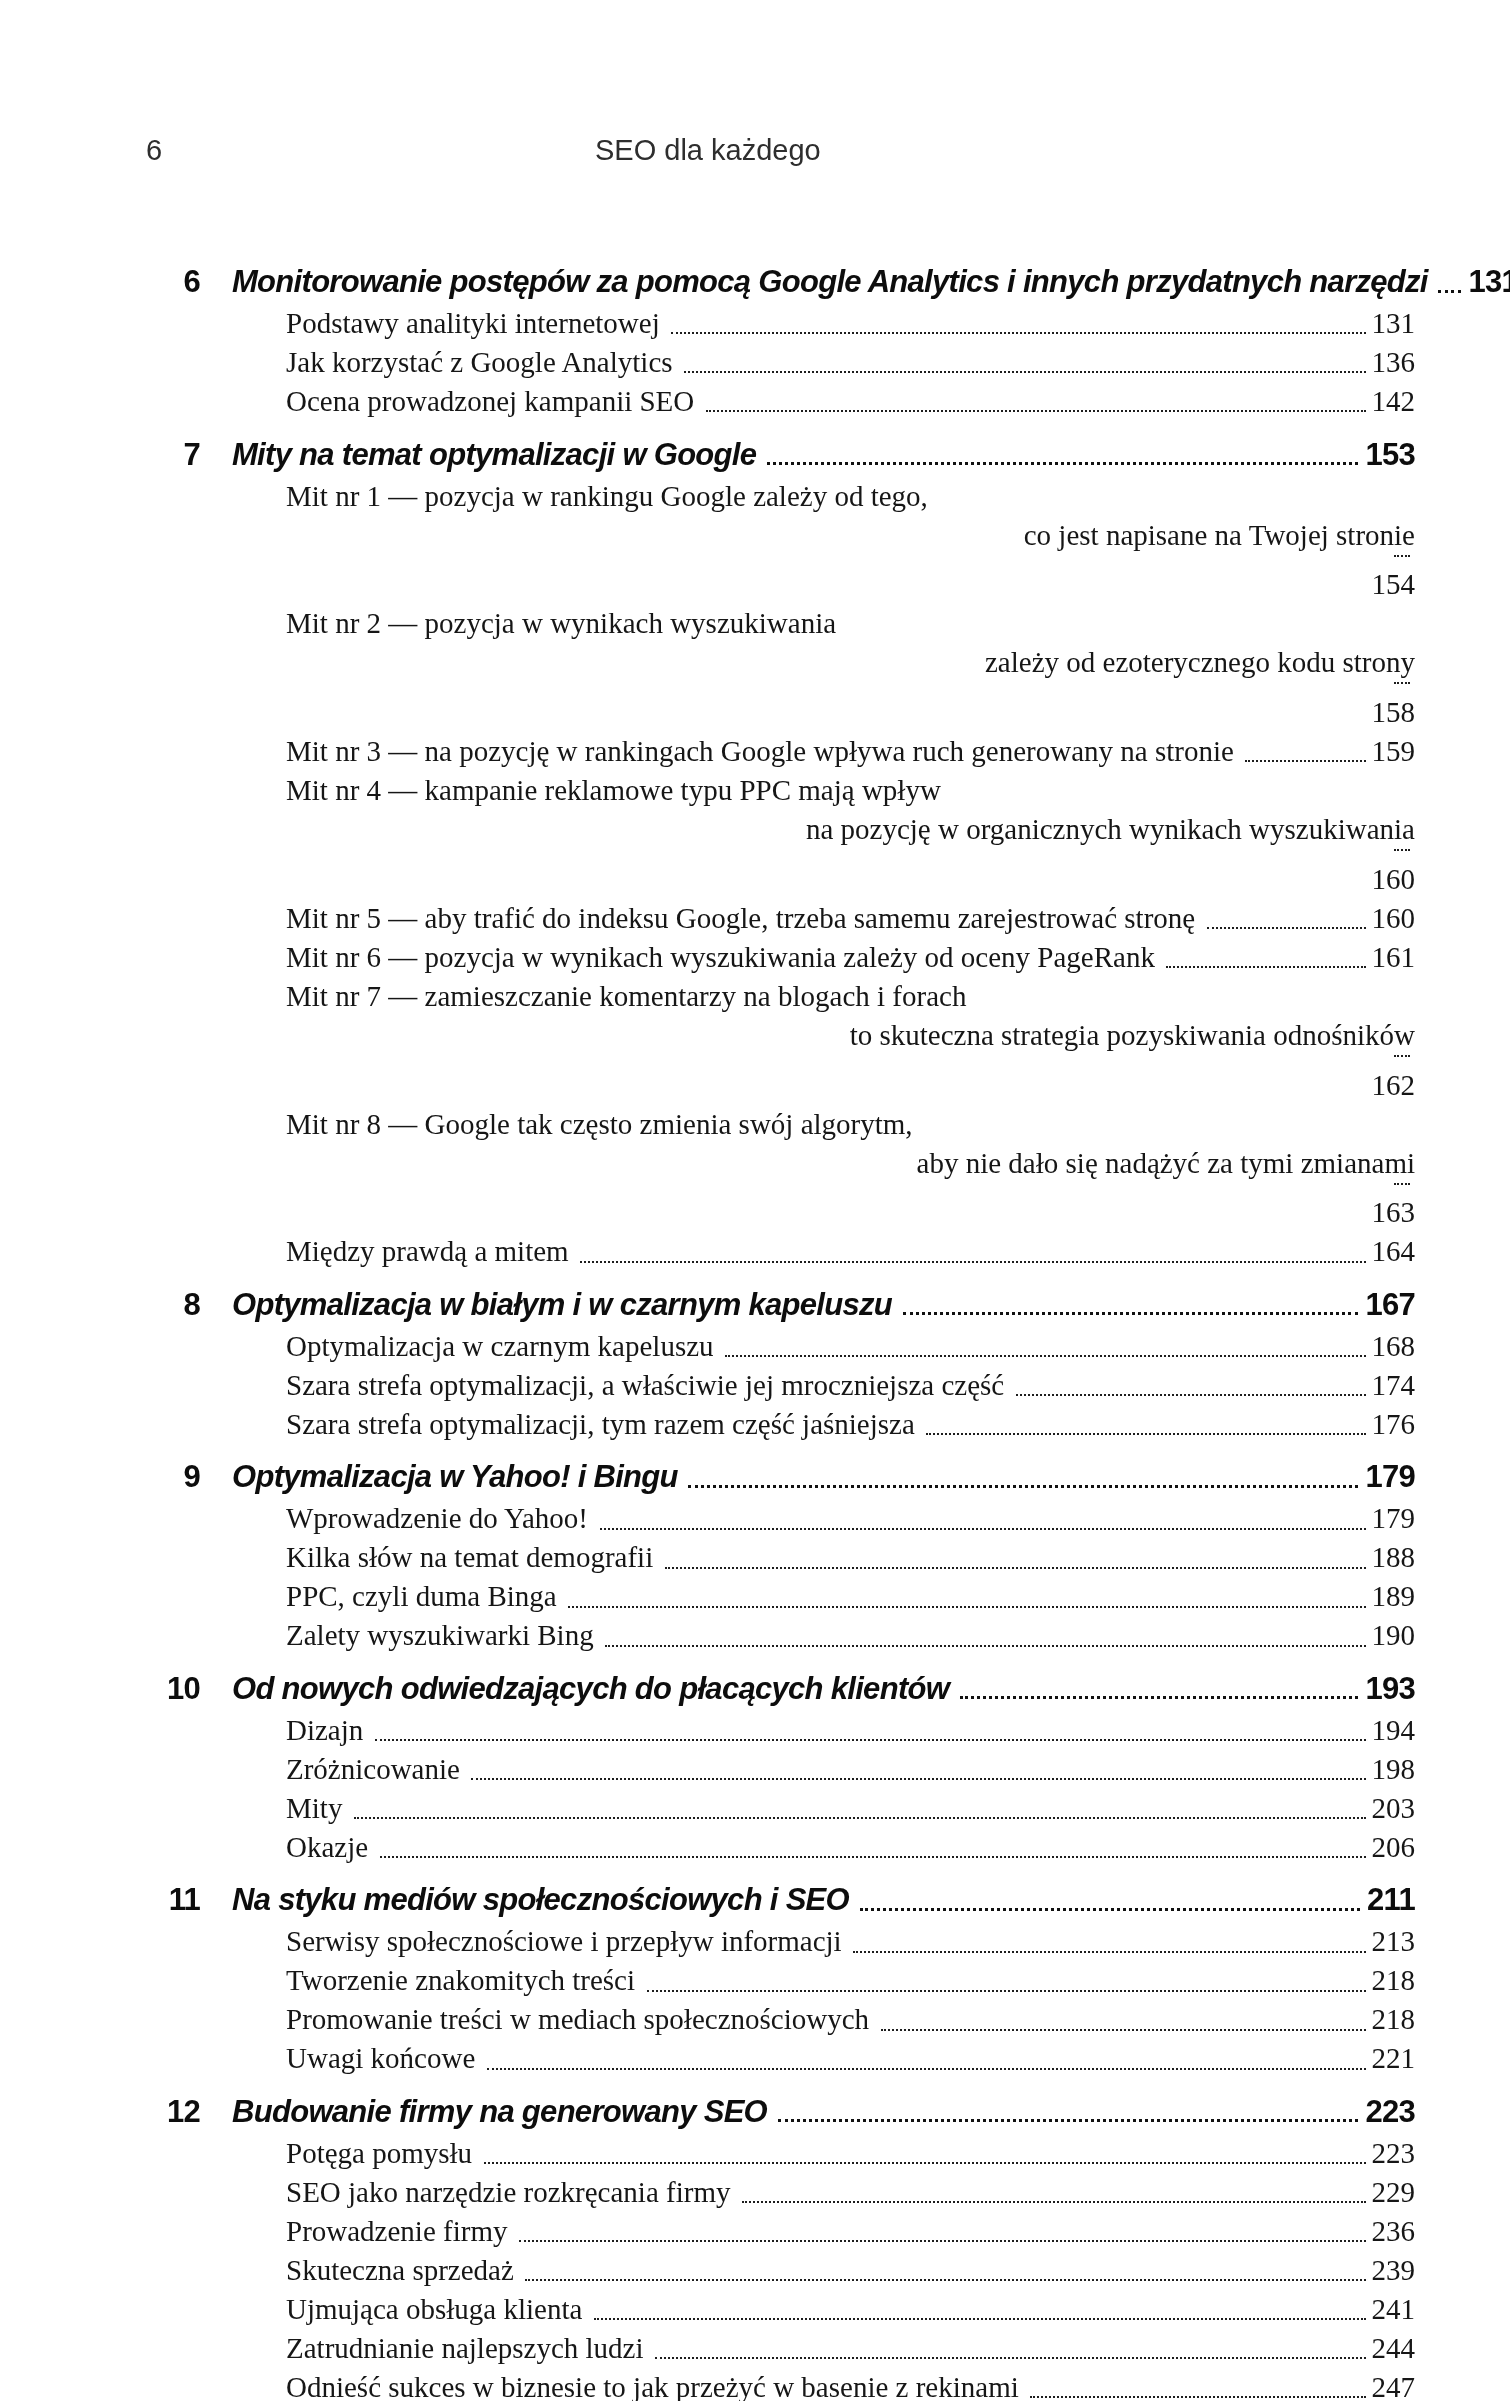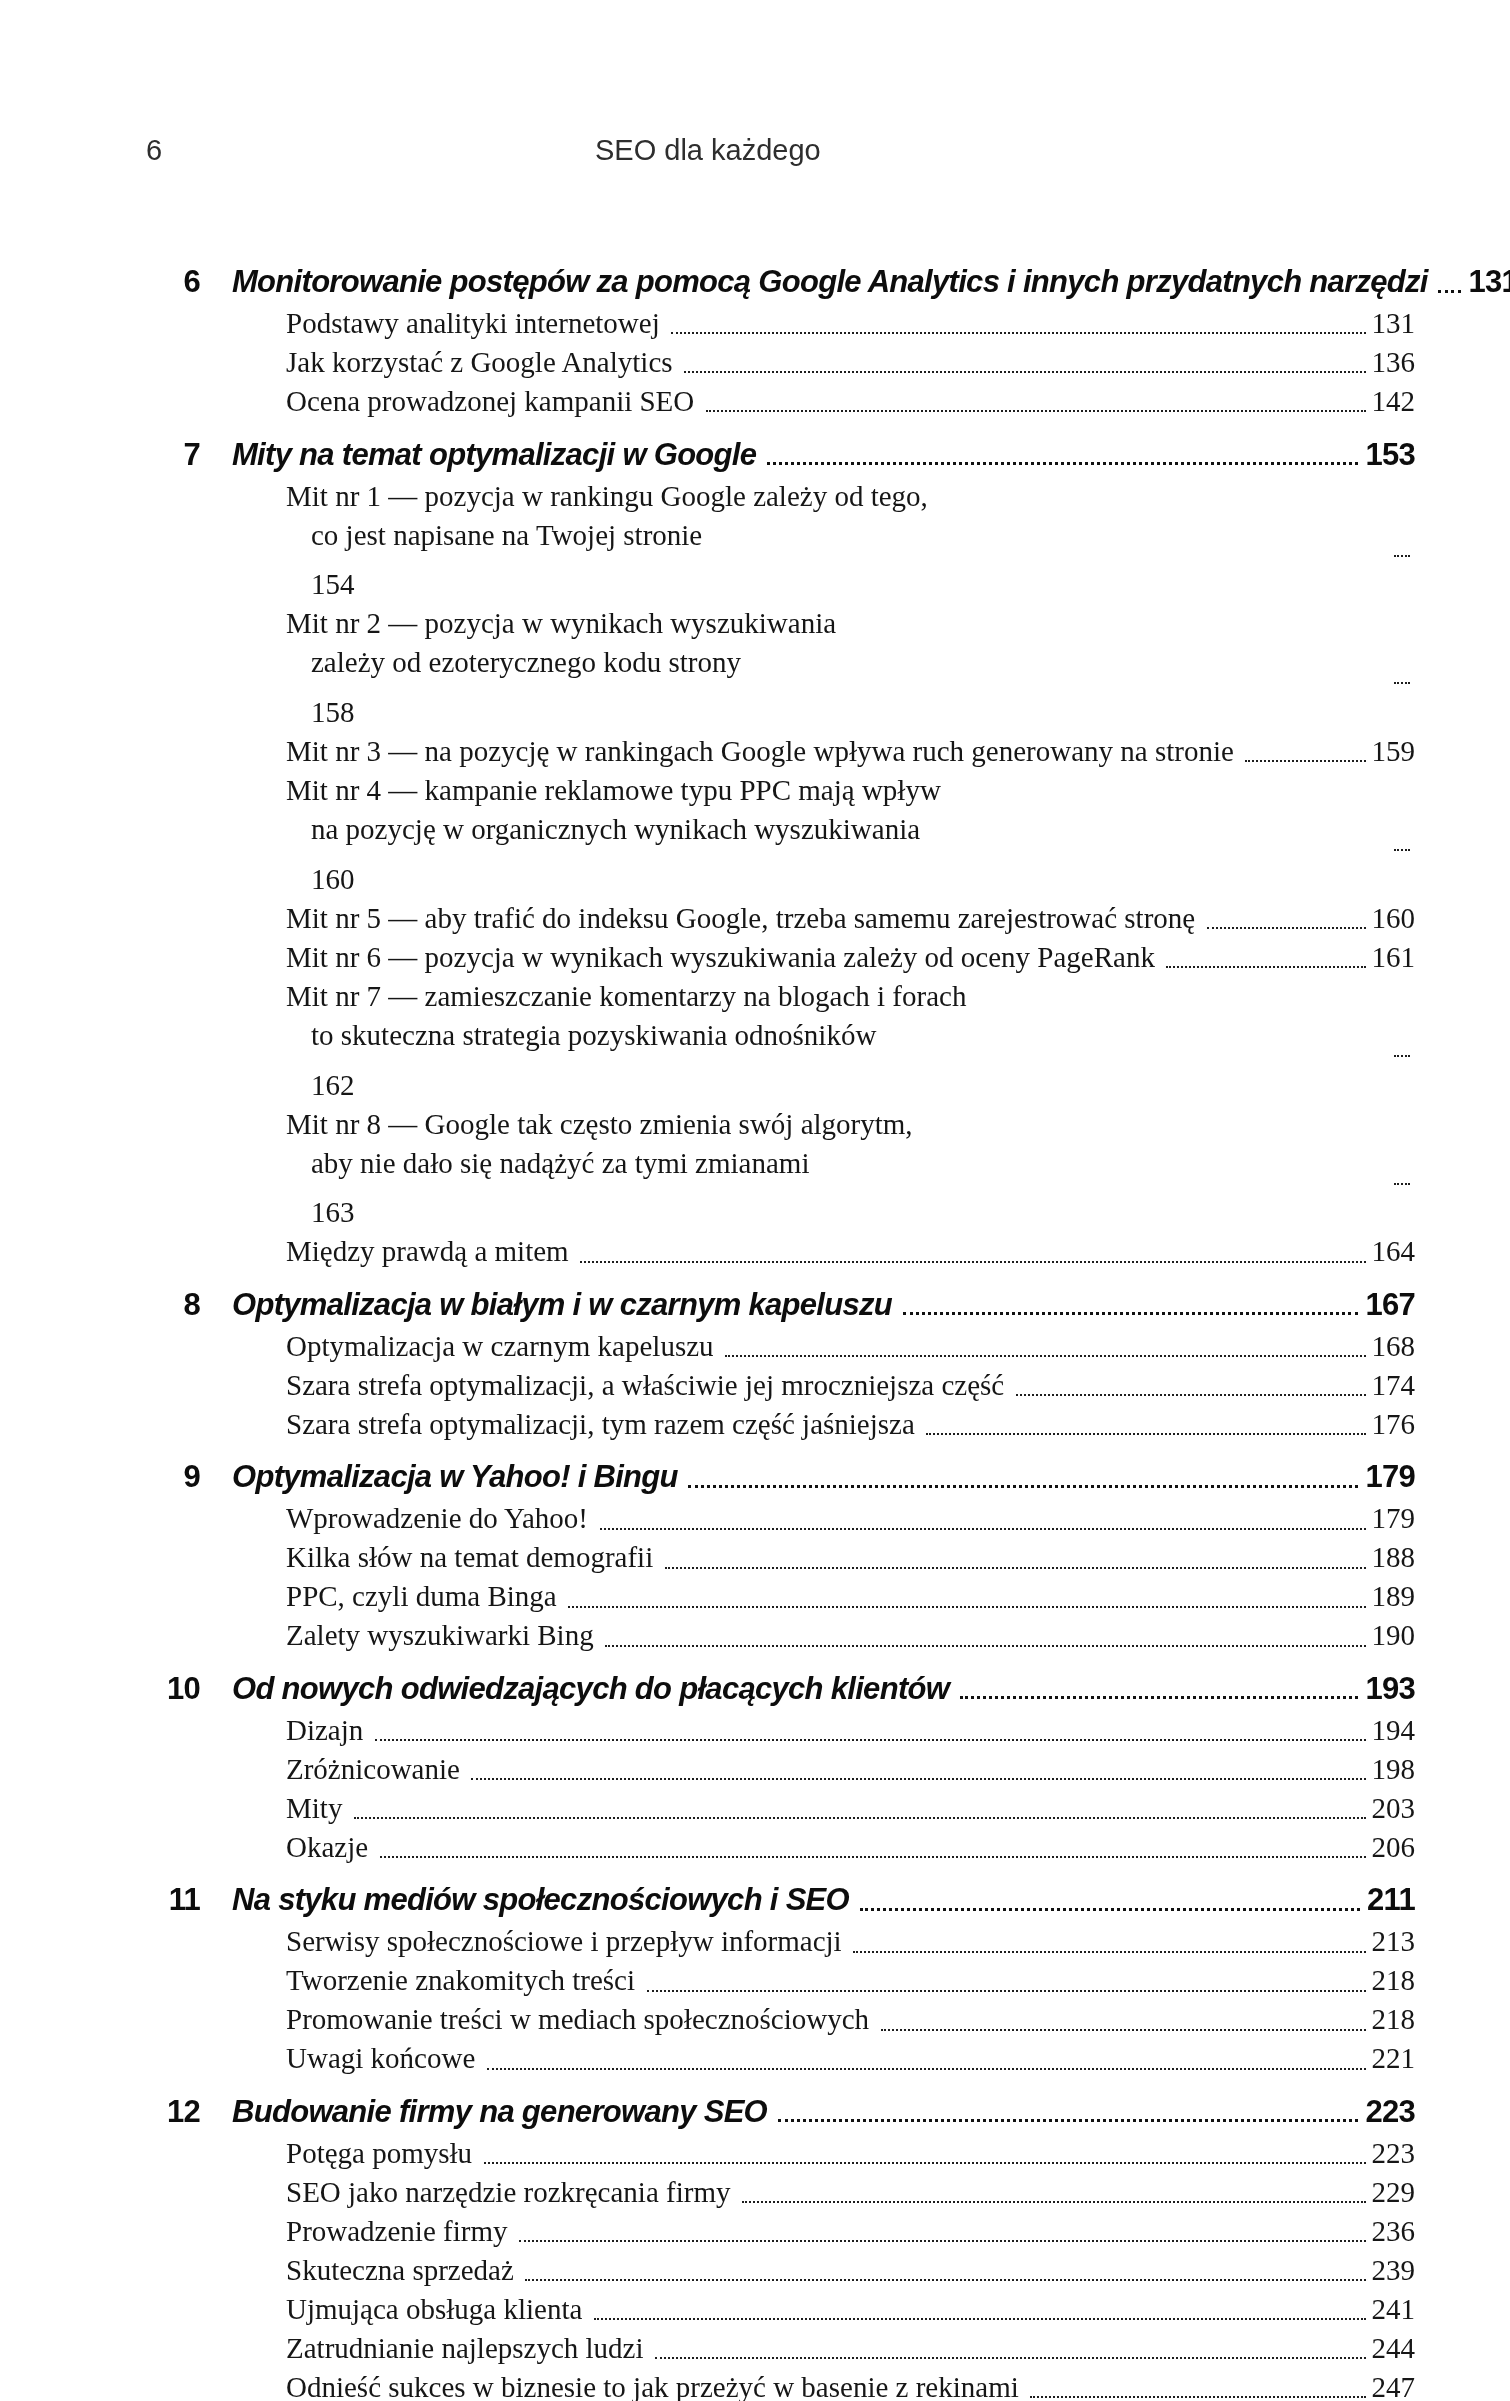--- a/index.html
+++ b/index.html
@@ -65,21 +65,21 @@
     border-bottom: 3.5px dotted #111;
     align-self: flex-end;
     margin: 0 7px 11.5px 10.6px;
   }
   .chapter-page {
     text-align: right;
     white-space: nowrap;
   }
   .entry-line {
     display: flex;
-    align-items: flex-start;
+    align-items: flex-end;
     line-height: 39px;
     font-size: 29px;
     padding-left: 132px;
     color: #161616;
   }
   .entry-line.cont { padding-left: 157px; flex-direction: column; }
   .entry-line .dots {
     flex: 1 1 auto;
     min-width: 16px;
     border-bottom: 2.7px dotted #1d1d1d;

